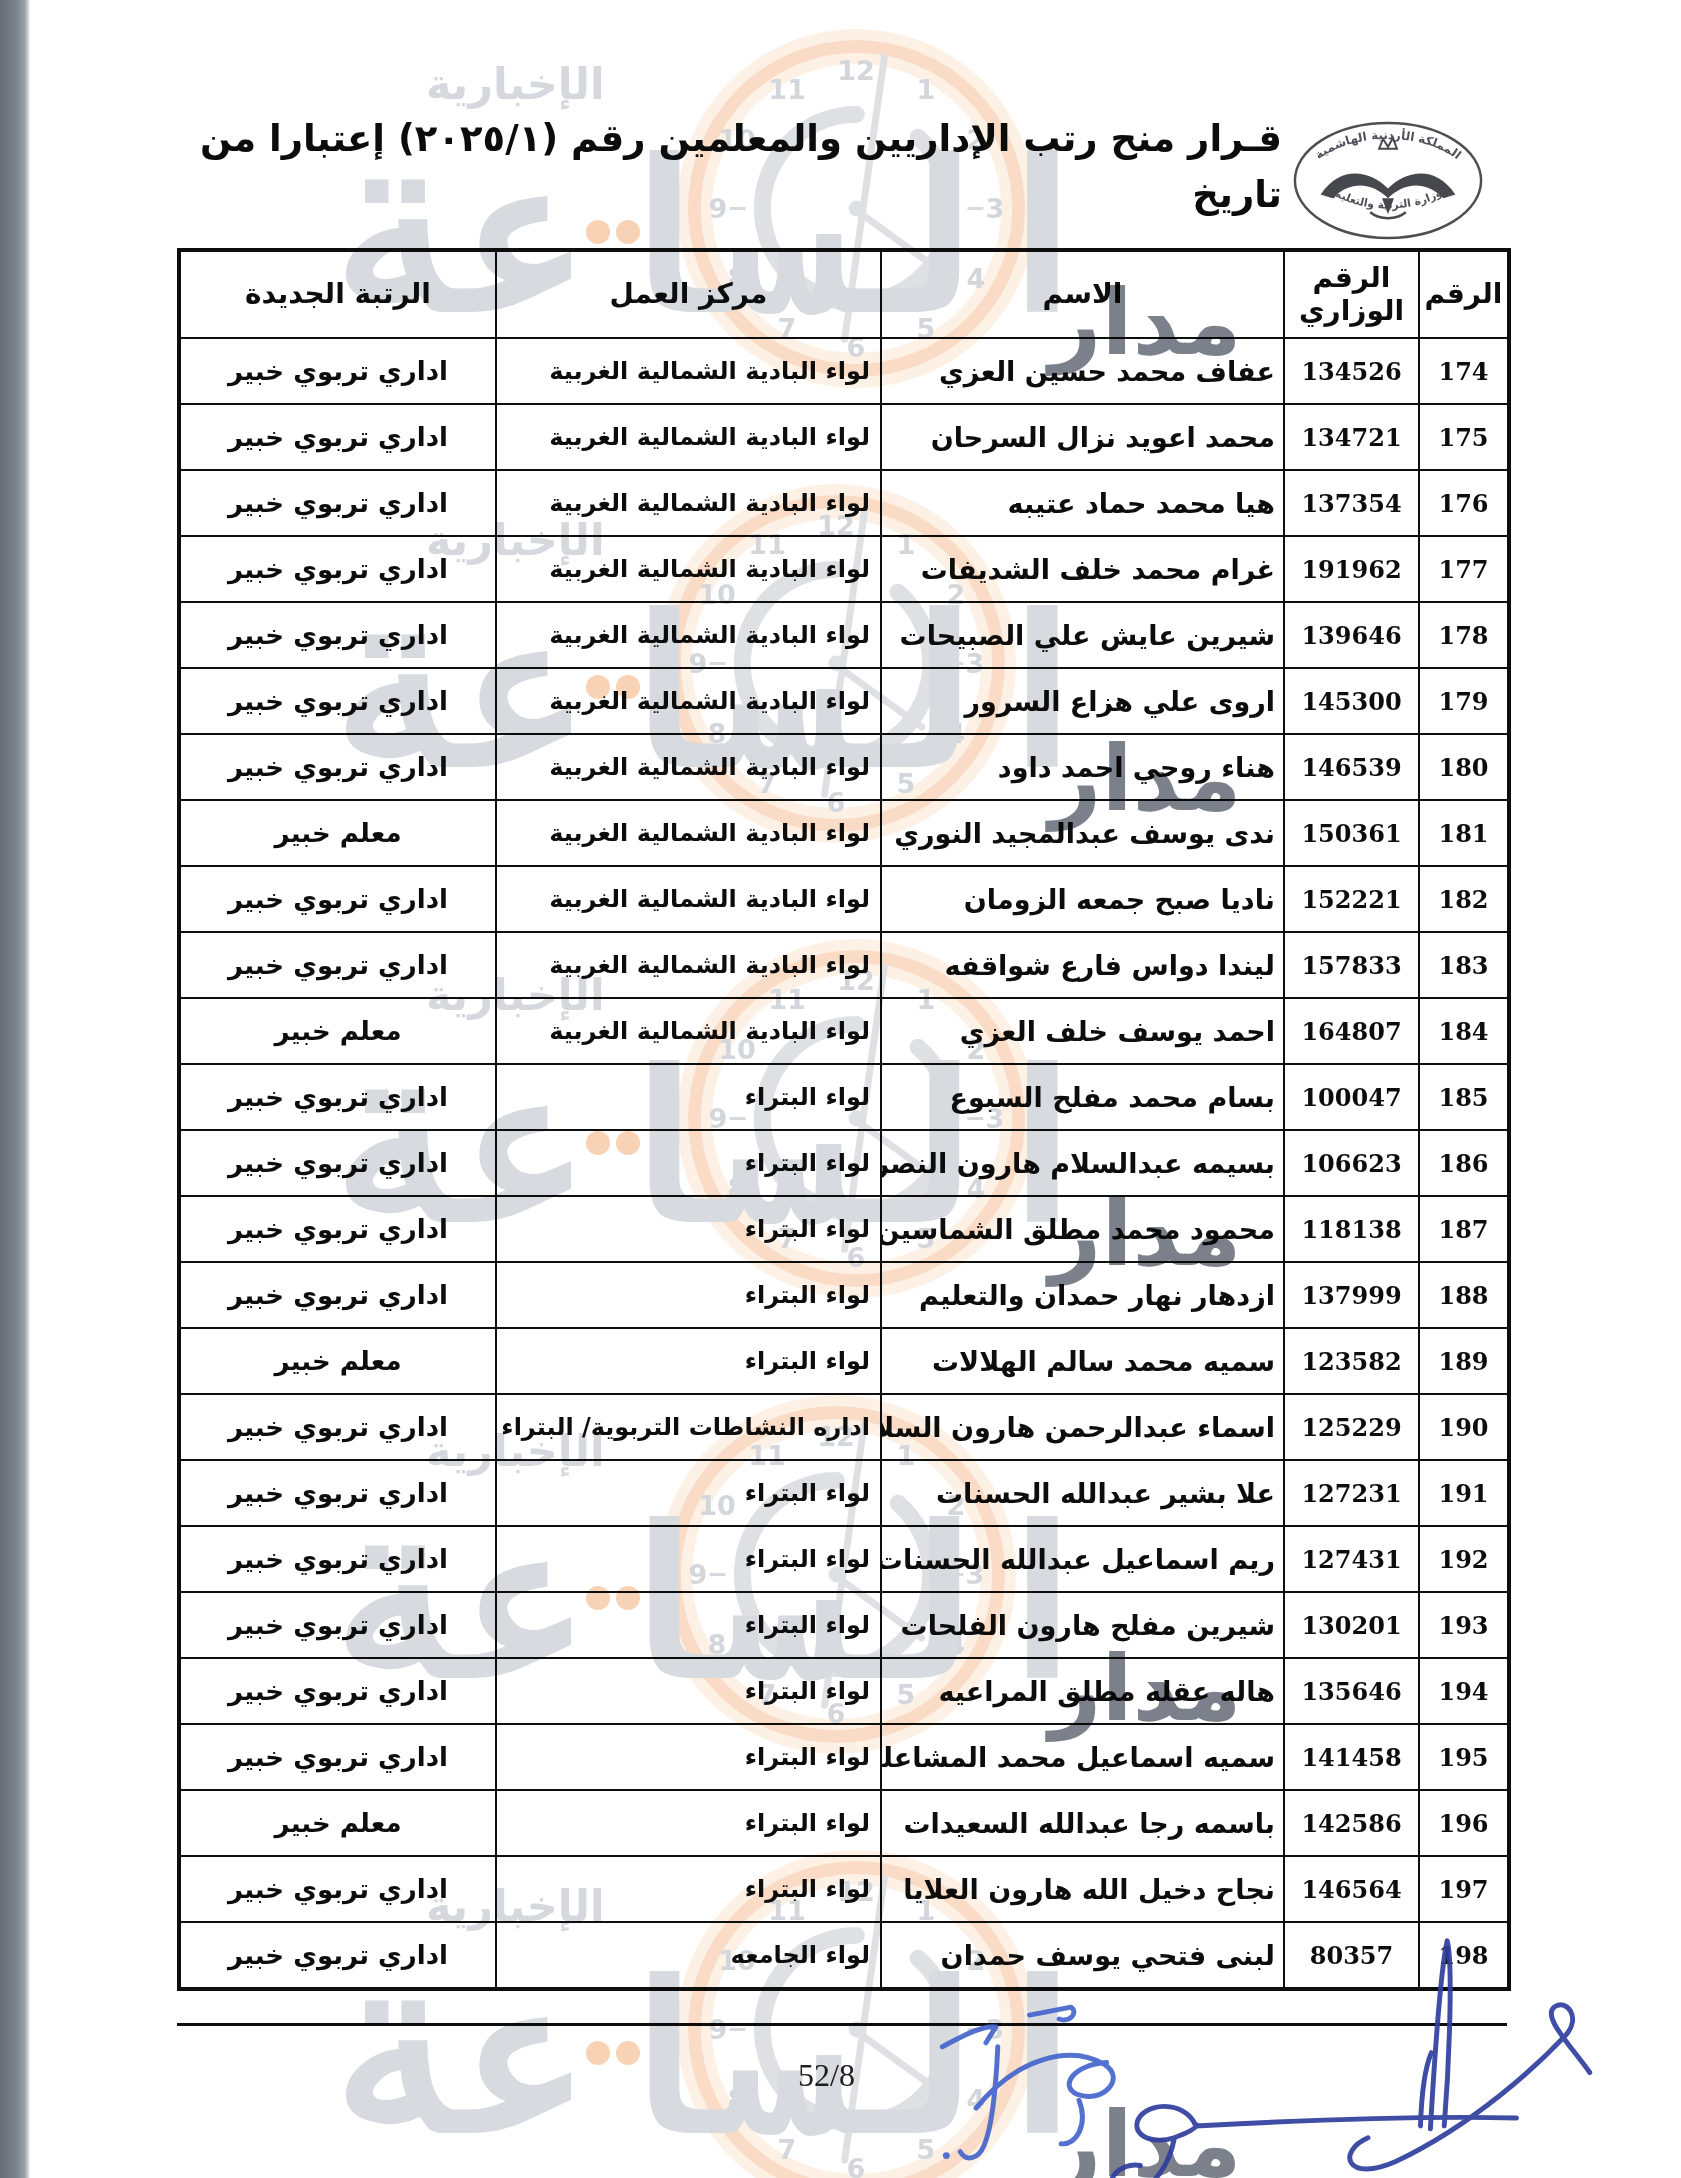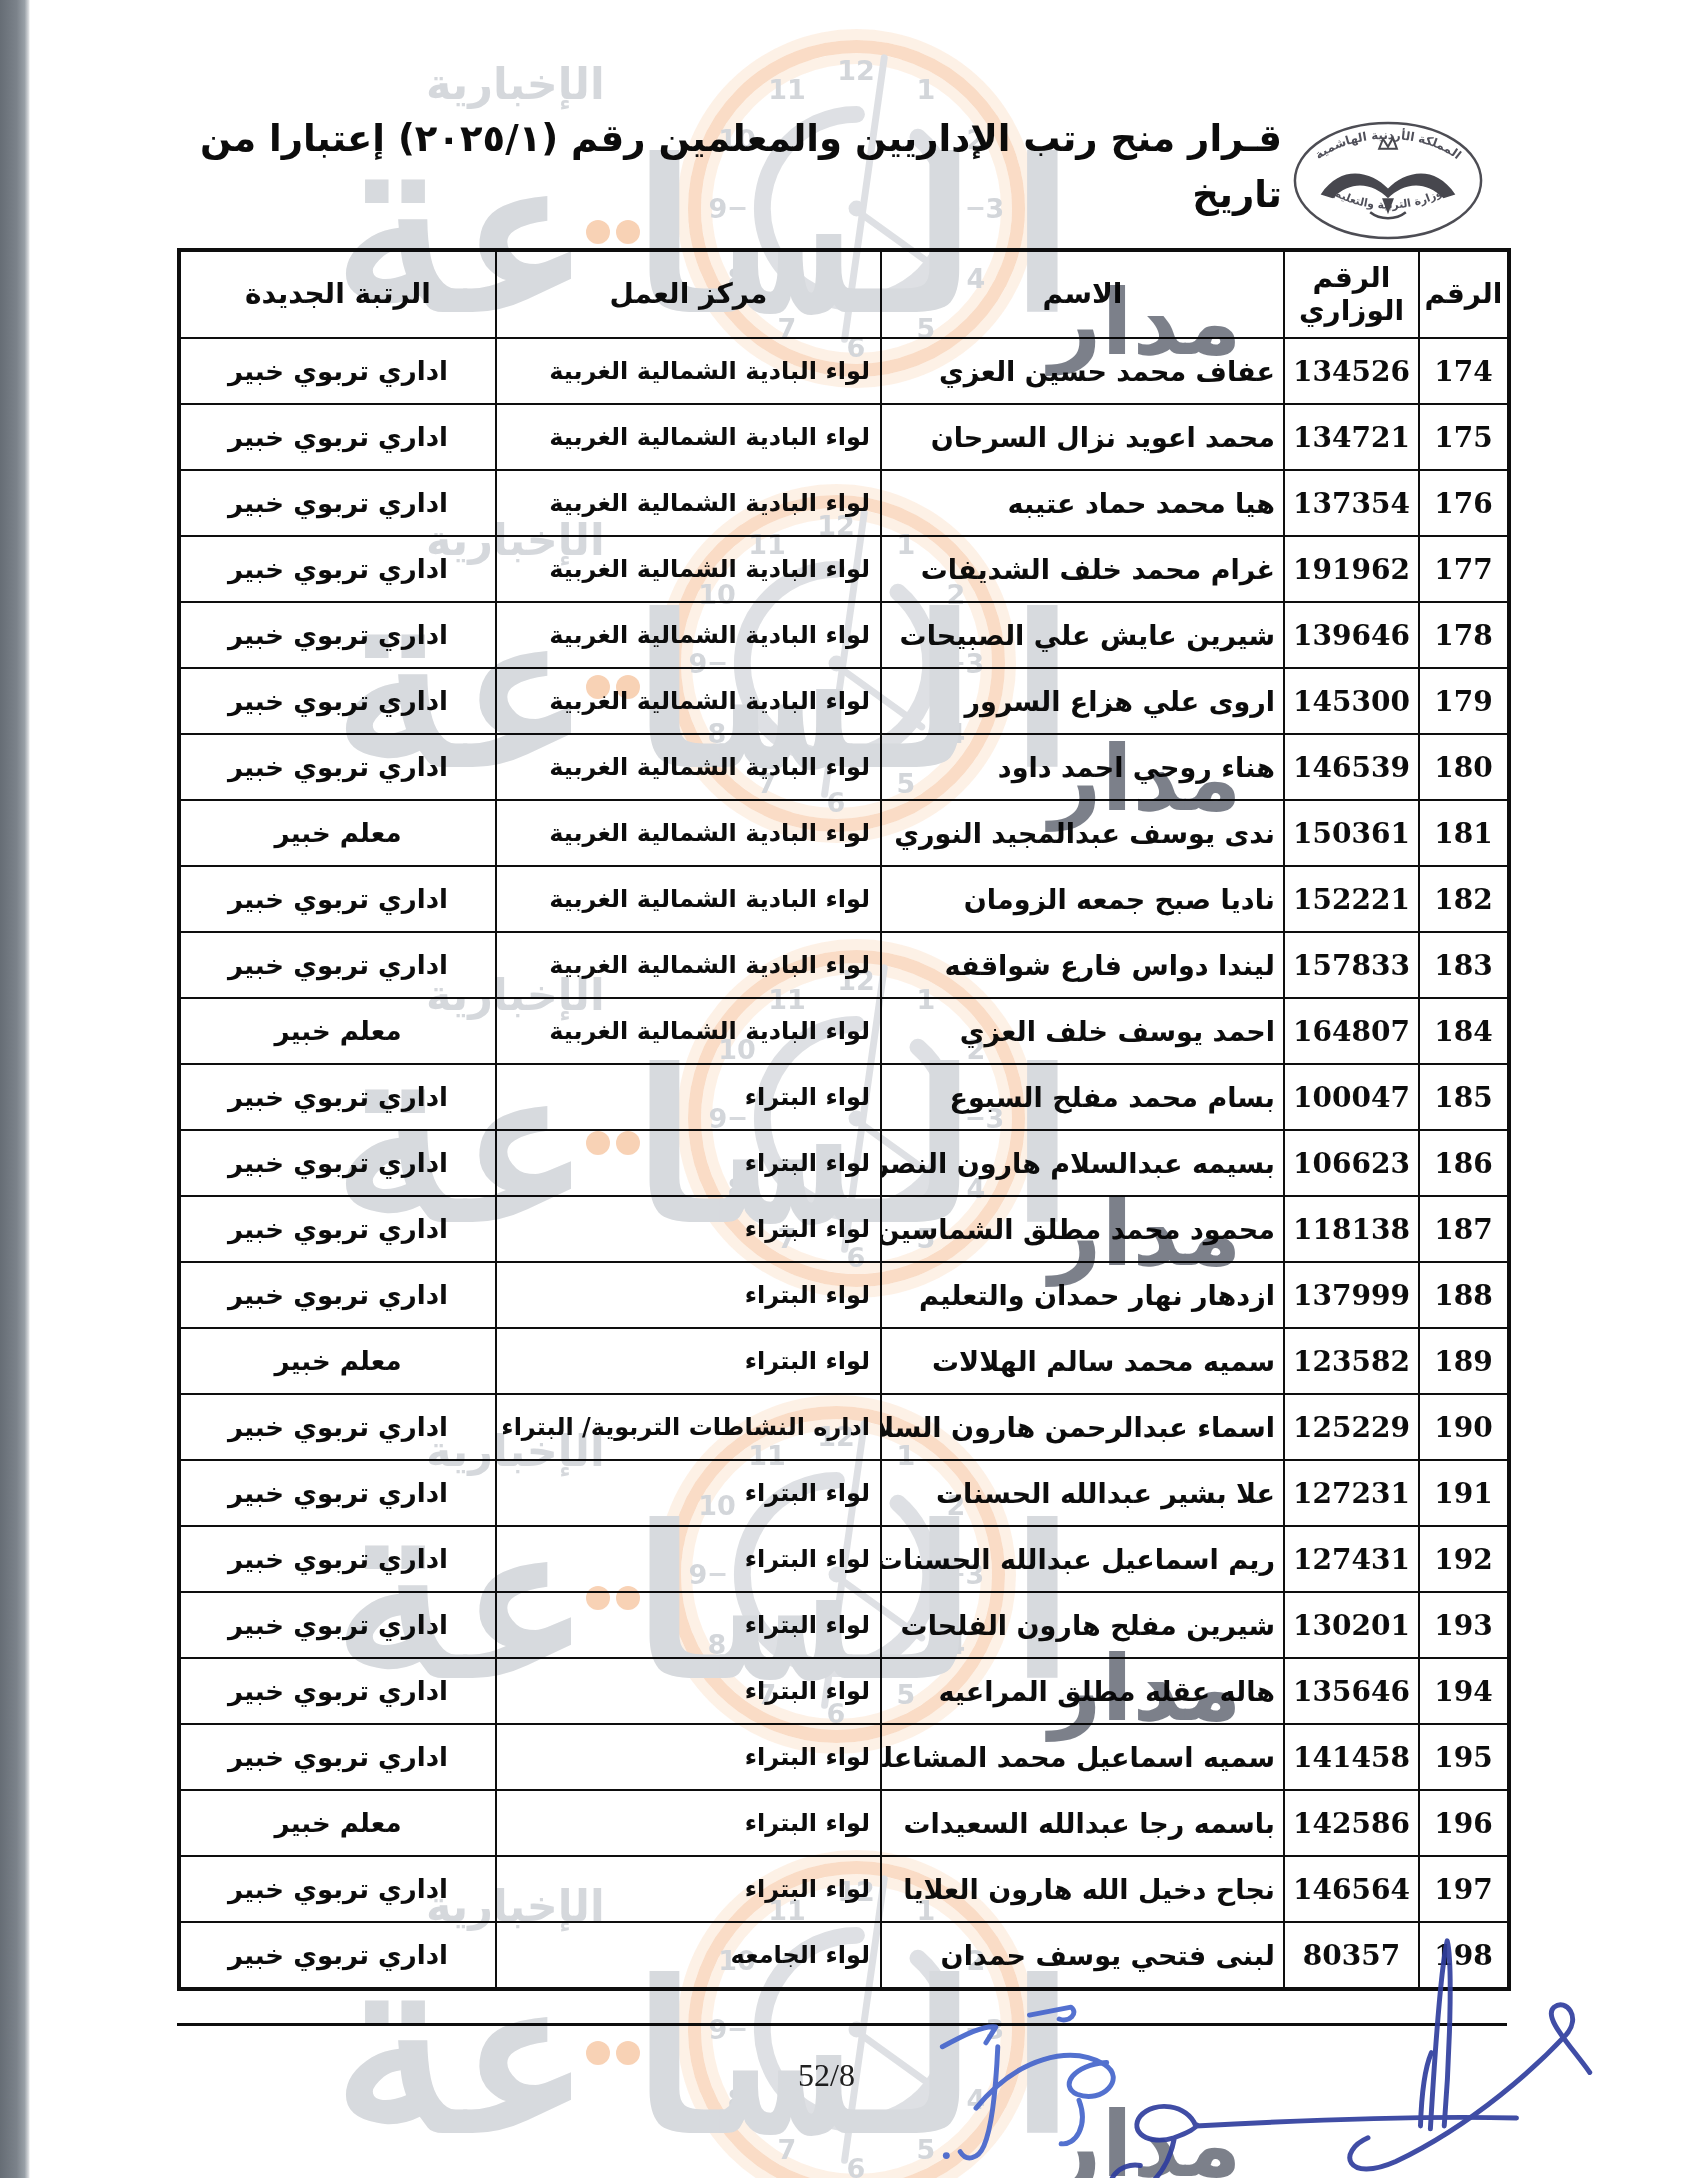--- a/index.html
+++ b/index.html
@@ -61,21 +61,21 @@
     overflow:hidden;white-space:nowrap;
   }
   .roster thead th{
     height:83px;font-size:28px;font-weight:bold;text-align:center;vertical-align:middle;
     line-height:1.15;
   }
   .roster tbody td{height:62px;vertical-align:middle;}
   .roster{border:4px solid #0e0e0e;}
   .cell-no,.cell-ministry-no{
     font-family:"DejaVu Serif","Liberation Serif",serif;
-    font-size:28px;font-weight:bold;text-align:center;
+    font-size:24px;font-weight:bold;text-align:center;
   }
   .cell-name{font-size:27px;font-weight:bold;text-align:right;padding-right:8px;}
   .cell-work-center{font-size:24px;font-weight:bold;text-align:right;padding-right:10px;}
   .cell-new-rank{font-size:26px;font-weight:bold;text-align:center;}
   .bottom-line{position:absolute;left:177px;top:2023px;width:1330px;height:3px;background:#0e0e0e;}
   .page-number{
     position:absolute;left:798px;top:2057px;width:119px;text-align:left;direction:ltr;
     font-family:"Liberation Serif","DejaVu Serif",serif;font-size:32px;color:#222;
   }
   .signature{position:absolute;left:881px;top:1896px;z-index:4;}

